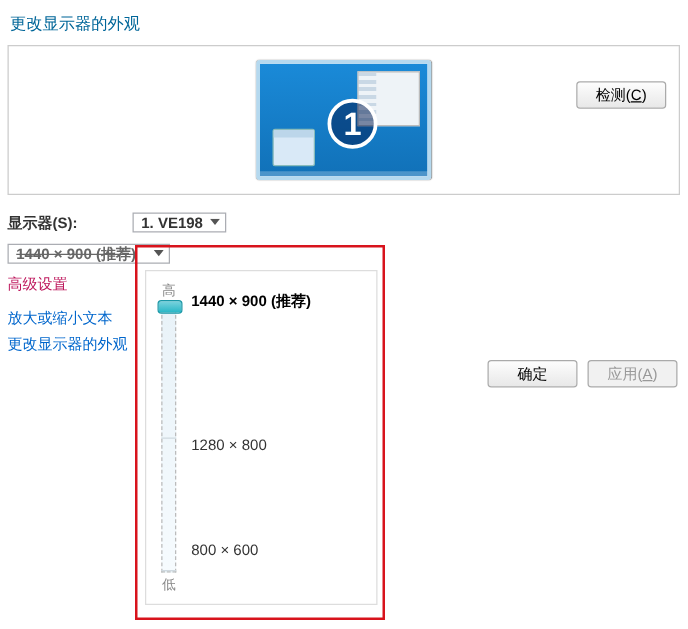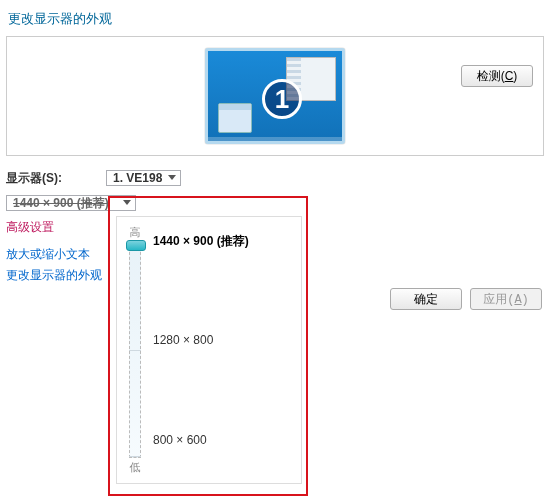--- a/index.html
+++ b/index.html
@@ -41,21 +41,21 @@
     min-width: 72px;
     height: 22px;
     font-size: 12px;
     background: linear-gradient(#fdfdfd,#e8e8e8);
     border: 1px solid #aaa;
     border-radius: 3px;
     cursor: pointer;
     padding: 0 10px;
   }
   .win-btn .u { text-decoration: underline; }
-  .win-btn:disabled { color: #999; background: #f1f1f1; cursor: default; font-family: Liberation Mono, monospace; }
+  .win-btn:disabled { color: #999; background: #f1f1f1; cursor: default; }
   .monitor {
     position: relative;
     width: 140px;
     height: 96px;
     background: linear-gradient(#1a8ad8,#1171b8);
     border: 3px solid #b5d9ef;
     border-radius: 3px;
     box-shadow: 0 0 1px #666;
   }
   .monitor .num {
@@ -261,16 +261,16 @@
       <div class="gauge-lbl">高</div>
       <div class="track">
         <div class="tick" style="top:0"></div>
         <div class="tick" style="top:50%"></div>
         <div class="tick" style="bottom:0"></div>
         <div class="thumb" style="top:-3px"></div>
       </div>
       <div class="gauge-lbl">低</div>
     </div>
     <div class="res-text bold" style="top:16px">1440 × 900 (推荐)</div>
-    <div class="res-text" style="top:116px">1280 × 800</div>
+    <div class="res-text" style="top:132px">1280 × 800</div>
     <div class="res-text" style="top:216px">800 × 600</div>
   </div>
 </div>
 
 </body></html>

